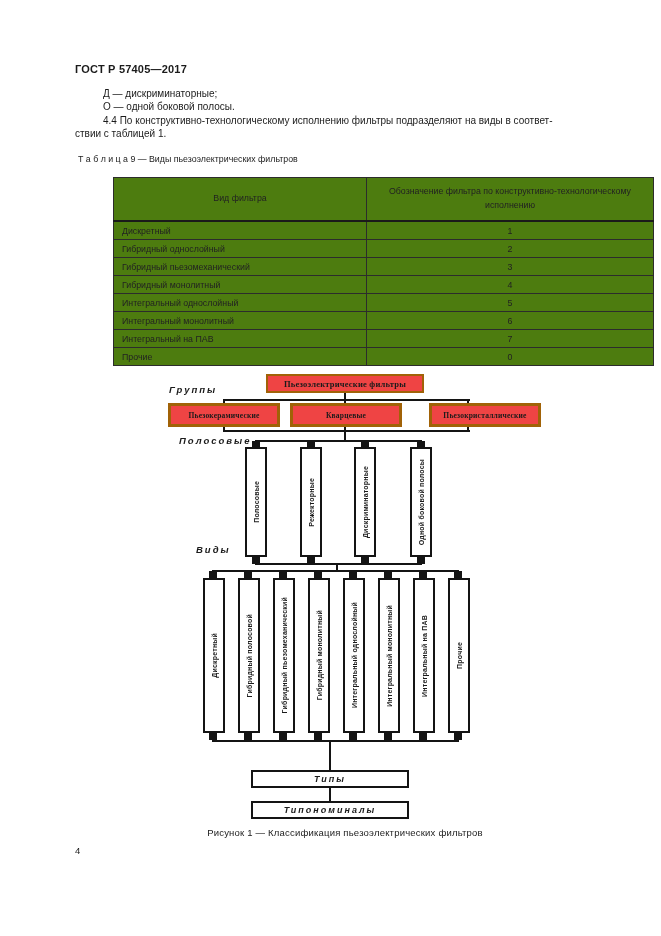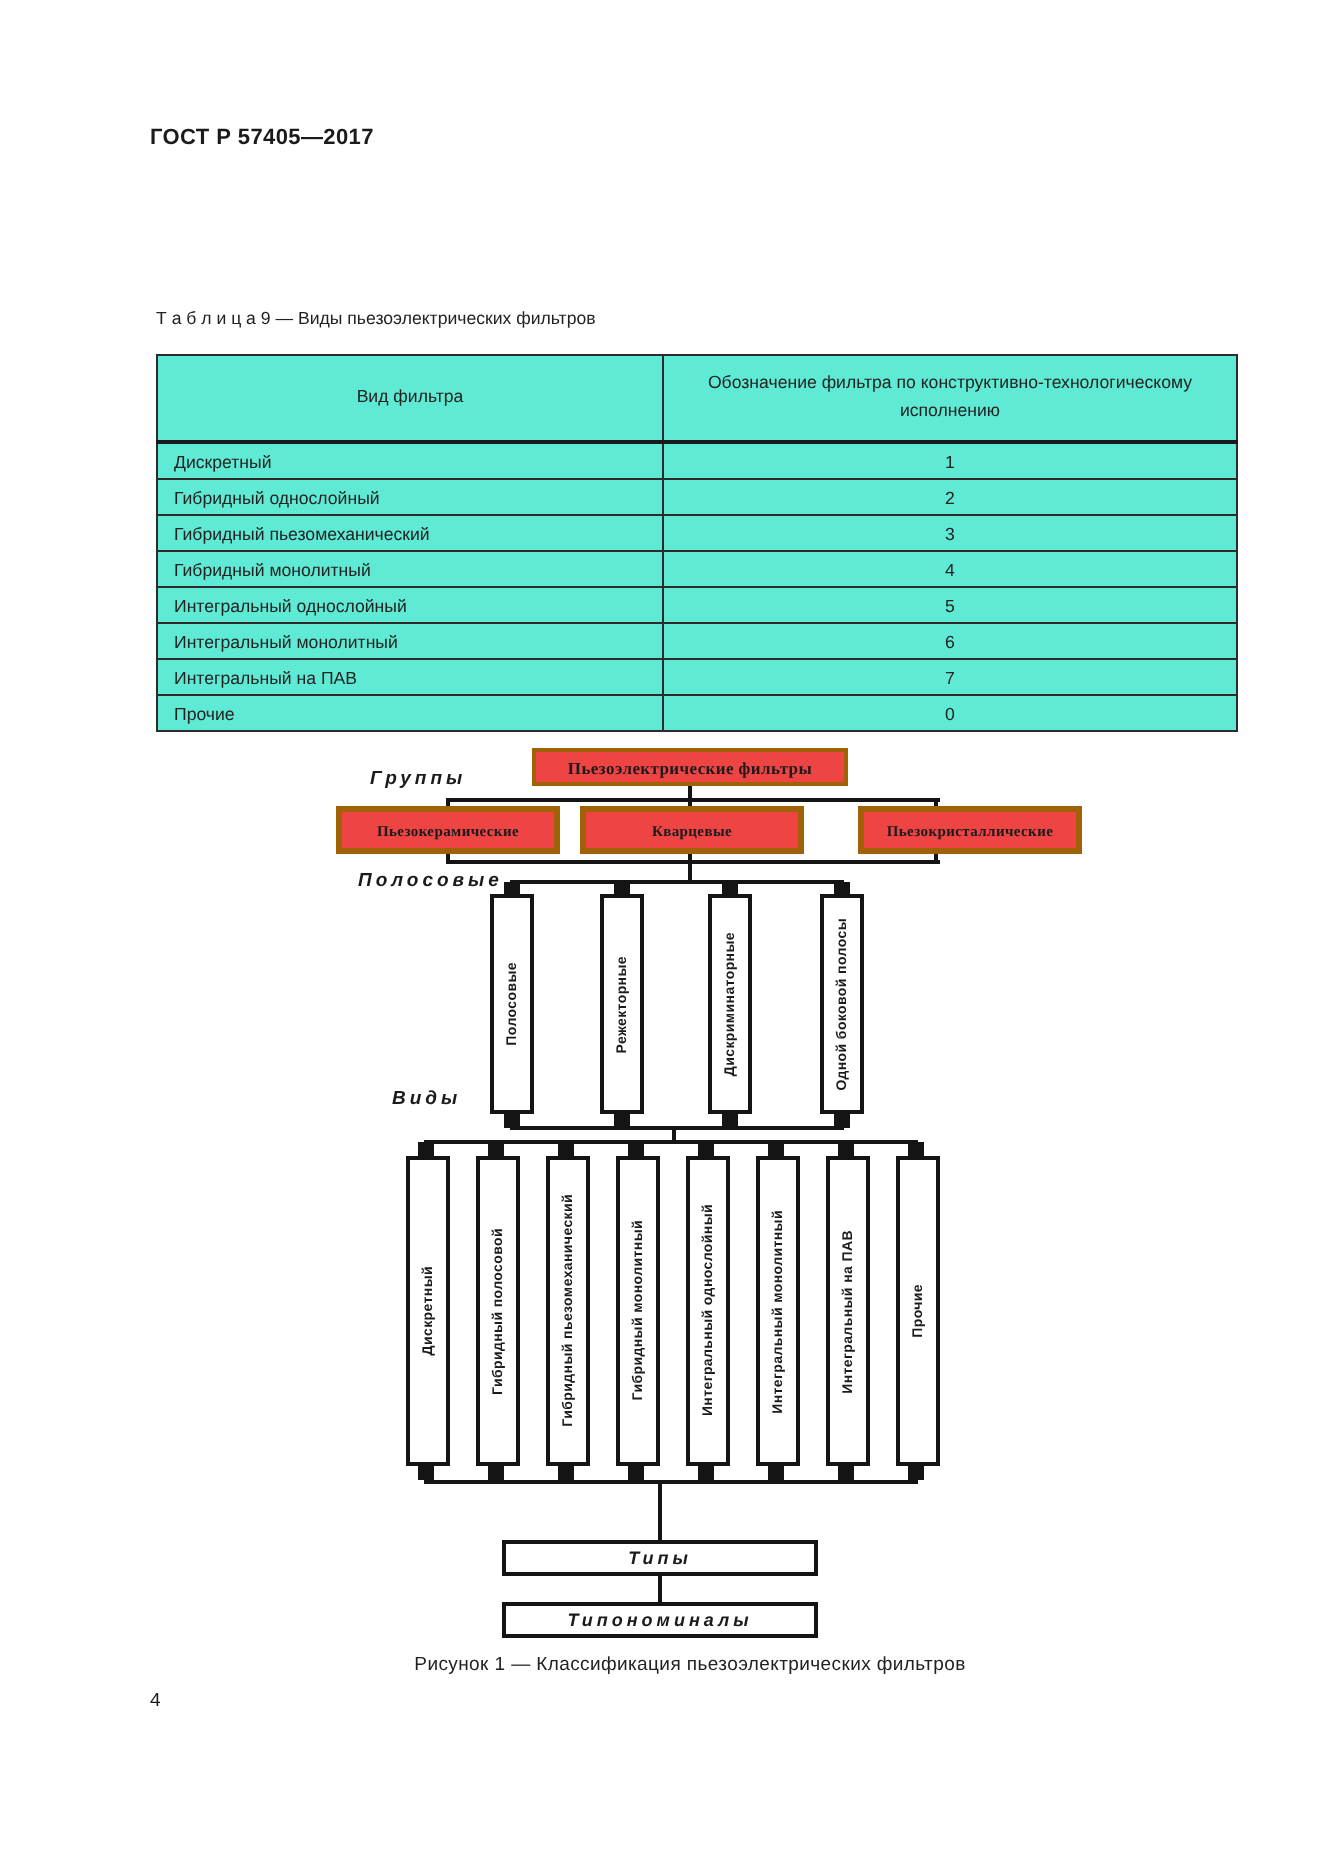--- a/index.html
+++ b/index.html
@@ -7,21 +7,21 @@
         font-family:"Liberation Sans",sans-serif;color:#1b1b1b;overflow:hidden;padding-left:37px;}
   .abs{position:absolute;}
   
   #doc-header{left:75px;top:63px;font-size:11px;font-weight:bold;letter-spacing:.2px;}
   
   #intro{left:75px;top:87px;width:545px;font-size:10px;line-height:13.4px;}
   #intro .ind{padding-left:28px;}
   
   #tbl-caption{left:78px;top:154px;font-size:8.8px;color:#222;}
   #tbl-wrap{left:78px;top:177px;}
-  table{border-collapse:collapse;table-layout:fixed;width:540px;background:#5eead4;}
+  table{border-collapse:collapse;table-layout:fixed;width:540px;background:#4d7c0f;margin-left:35px;}
   th,td{border:1px solid #2c2c2c;font-size:8.8px;font-weight:normal;color:#222;}
   th{height:38px;text-align:center;vertical-align:middle;padding:2px 14px;line-height:1.55;border-bottom:2px solid #1a1a1a;}
   td{height:17px;padding:0 0 0 8px;text-align:left;vertical-align:middle;}
   td.code{text-align:center;padding:0;}
   col.c1{width:253px;} col.c2{width:287px;}
   
   .ln{position:absolute;background:#141414;}
   .tab{position:absolute;background:#141414;width:8px;height:7px;}
   .hbox{position:absolute;background:#ef4444;border:2px solid #a16207;display:flex;align-items:center;justify-content:center;text-align:center;font-family:Liberation Serif, serif;}
   .hbox.thick{border-width:3px;justify-content:center;}
@@ -35,20 +35,26 @@
   #fig-caption{left:75px;top:827px;width:540px;text-align:center;font-size:9.5px;color:#222;letter-spacing:.2px;}
   #page-num{left:75px;top:845px;font-size:9.5px;}
 </style>
 </head>
 <body>
 
 <div id="page">
 
   <div class="abs" id="doc-header">ГОСТ Р 57405—2017</div>
 
+  <div class="abs" id="intro">
+    <div class="ind">Д — дискриминаторные;</div>
+    <div class="ind">О — одной боковой полосы.</div>
+    <div class="ind">4.4  По конструктивно-технологическому исполнению фильтры подразделяют на виды в соответ-</div>
+    <div>ствии с таблицей 1.</div>
+  </div>
 
   <div class="abs" id="tbl-caption">Т а б л и ц а  9 — Виды пьезоэлектрических фильтров</div>
 
   <div class="abs" id="tbl-wrap">
     <table>
       <colgroup>
           <col class="c1">
           <col class="c2">
         </colgroup>
       <thead>
@@ -93,21 +99,21 @@
       </tbody>
     </table>
   </div>
 
   <div>
 
     <div class="hbox" id="root-box" style="left:266px;top:374px;width:154px;height:15px;">
       <span class="t">Пьезоэлектрические фильтры</span>
     </div>
 
-    <div class="lvl" style="left:185px;top:384px;">Группы</div>
+    <div class="lvl" style="left:169px;top:384px;">Группы</div>
     <div class="lvl" style="left:179px;top:435px;">Полосовые</div>
     <div class="lvl" style="left:196px;top:544px;">Виды</div>
 
     <div class="ln" style="left:344px;top:393px;width:2px;height:7px;"></div>
     <div class="ln" style="left:223px;top:399px;width:247px;height:2px;"></div>
     <div class="ln" style="left:223px;top:399px;width:2px;height:6px;"></div>
     <div class="ln" style="left:344px;top:399px;width:2px;height:6px;"></div>
     <div class="ln" style="left:467px;top:399px;width:2px;height:6px;"></div>
 
     <div class="hbox thick" style="left:168px;top:403px;width:106px;height:18px;">

